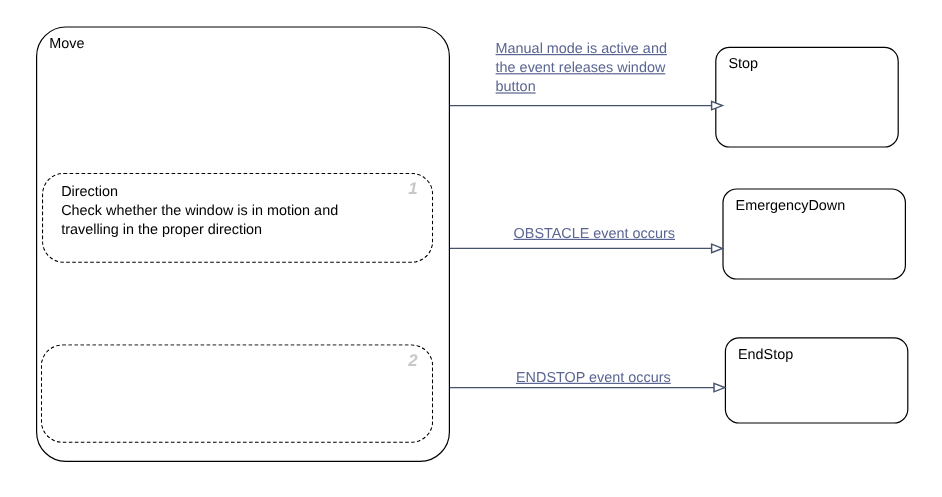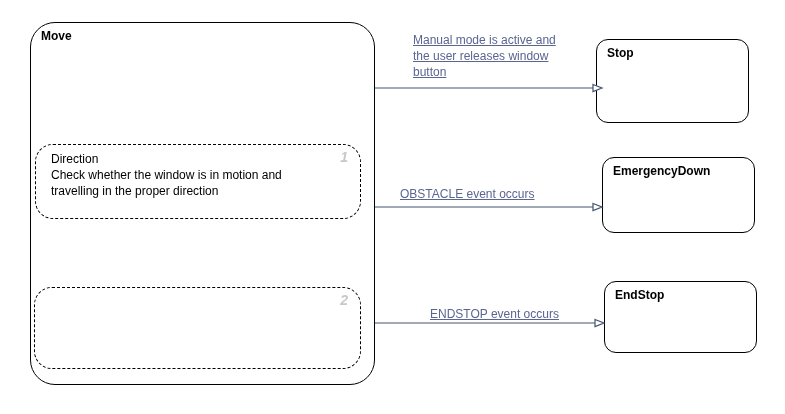--- a/index.html
+++ b/index.html
@@ -54,30 +54,30 @@
     position: absolute;
     right: 12px; top: 4px;
     font-size: 14px;
     font-weight: bold;
     font-style: italic;
     color: #c8c8c8;
   }
   .target-stop          { left: 596px; top: 39px;  width: 153px; height: 84px; border-radius: 12px; }
   .target-emergencydown { left: 602px; top: 157px; width: 153px; height: 76px; border-radius: 12px; }
   .target-endstop       { left: 604px; top: 281px; width: 153px; height: 72px; border-radius: 12px; }
-  .inner-title { left: 10px; top: 6px; font-weight: bold; }
+  .inner-title { left: 10px; top: 6px; }
   .transition-label {
     position: absolute;
     font-size: 12px;
     line-height: 16px;
     color: #5a6591;
   }
   .transition-label div { white-space: nowrap; text-decoration: underline; }
   .label-1 { left: 413px; top: 32px; }
-  .label-2 { left: 400px; top: 186px; }
+  .label-2 { left: 428px; top: 186px; }
   .label-3 { left: 410px; top: 306px; margin-left: 20px; }
   .arrow-layer {
     position: absolute;
     left: 0; top: 0;
     width: 785px; height: 414px;
     pointer-events: none;
   }
   .arrow-layer line    { stroke: #45526e; stroke-width: 1.2; }
   .arrow-layer polygon { stroke: #45526e; stroke-width: 1.2; fill: #ffffff; }
 </style>
@@ -110,21 +110,21 @@
   <div class="state target-emergencydown">
     <div class="state-title inner-title">EmergencyDown</div>
   </div>
 
   <div class="state target-endstop">
     <div class="state-title inner-title">EndStop</div>
   </div>
 
   <div class="transition-label label-1">
     <div>Manual mode is active and</div>
-    <div>the user releases window</div>
+    <div>the event releases window</div>
     <div>button</div>
   </div>
 
   <div class="transition-label label-2">
     <div>OBSTACLE event occurs</div>
   </div>
 
   <div class="transition-label label-3">
     <div>ENDSTOP event occurs</div>
   </div>

